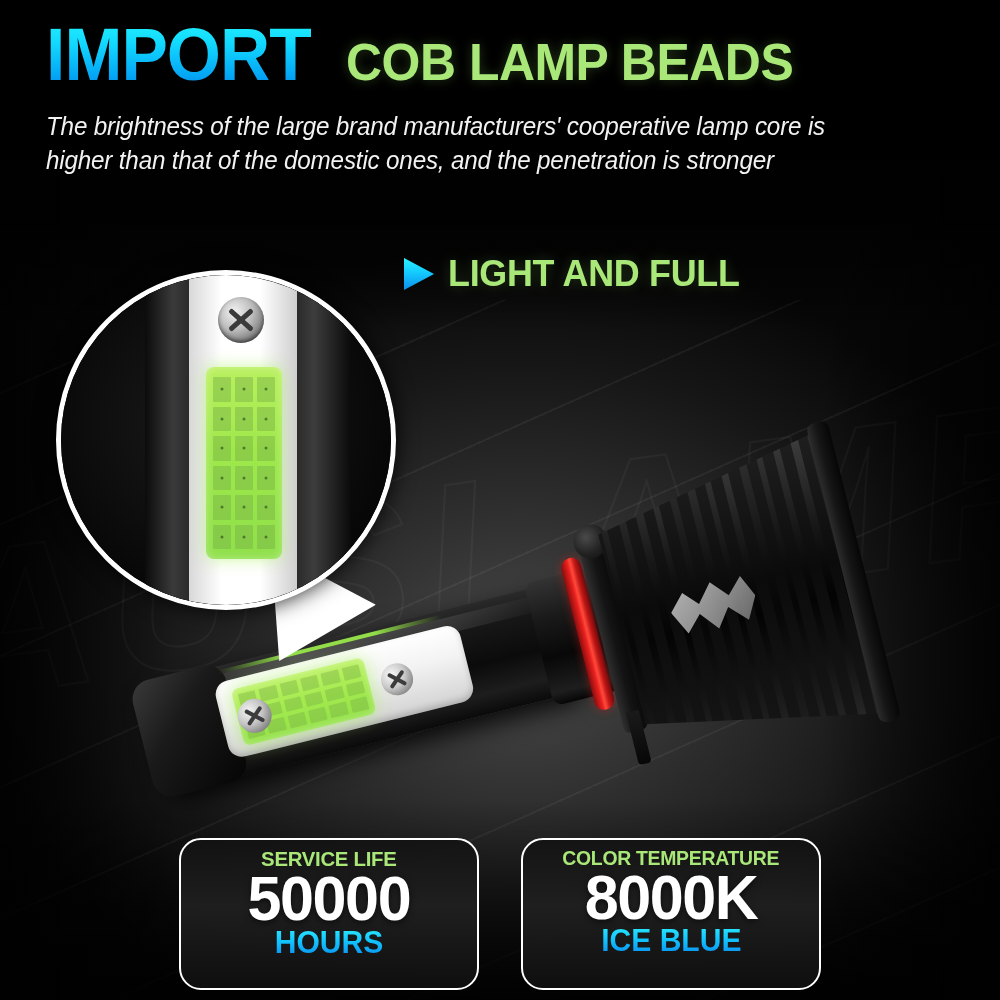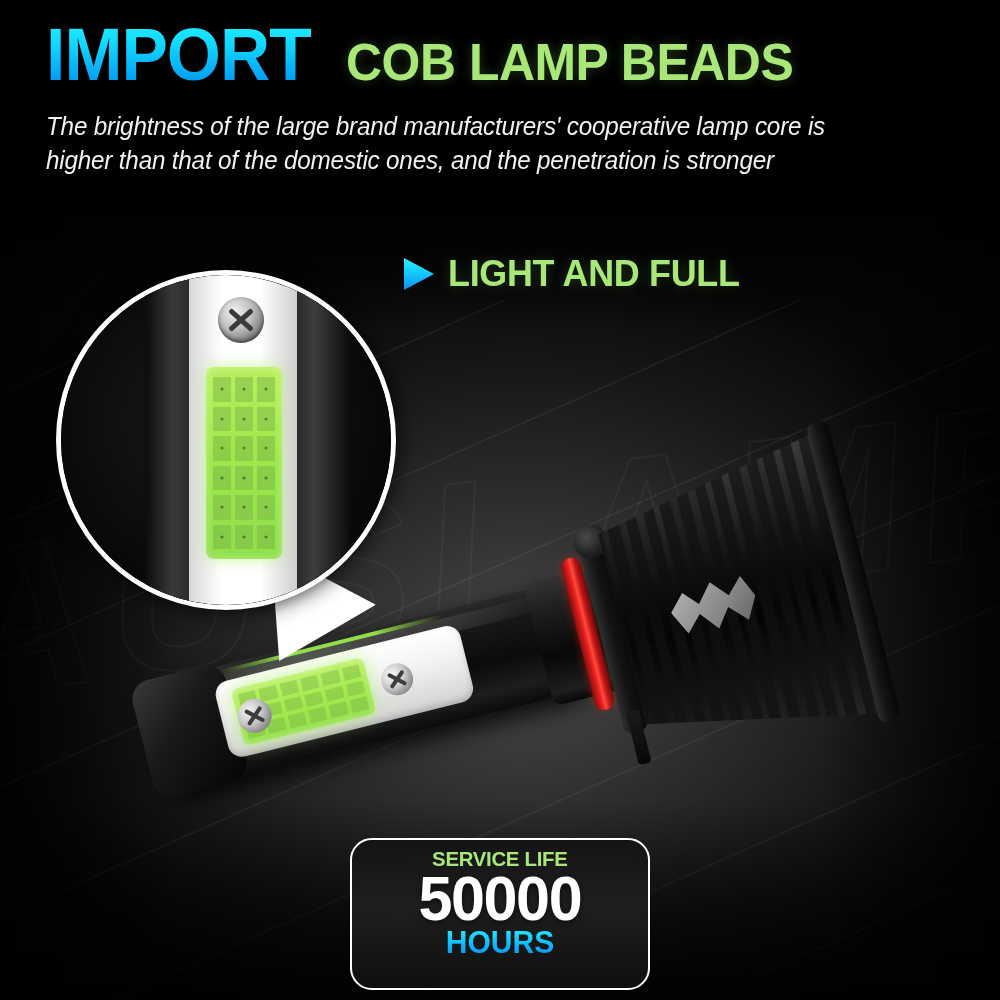--- a/index.html
+++ b/index.html
@@ -400,15 +400,20 @@
       <div class="hs-mark"></div>
     </div>
   </div>
 
   <div class="cards">
     <div class="card" id="card-1">
       <div class="card-title">SERVICE LIFE</div>
       <div class="card-value">50000</div>
       <div class="card-sub">HOURS</div>
     </div>
+    <div class="card" id="card-3">
+      <div class="card-title">COLOR TEMPERATURE</div>
+      <div class="card-value">8000K</div>
+      <div class="card-sub">ICE BLUE</div>
+    </div>
   </div>
 
 </div>
 
 </body></html>

